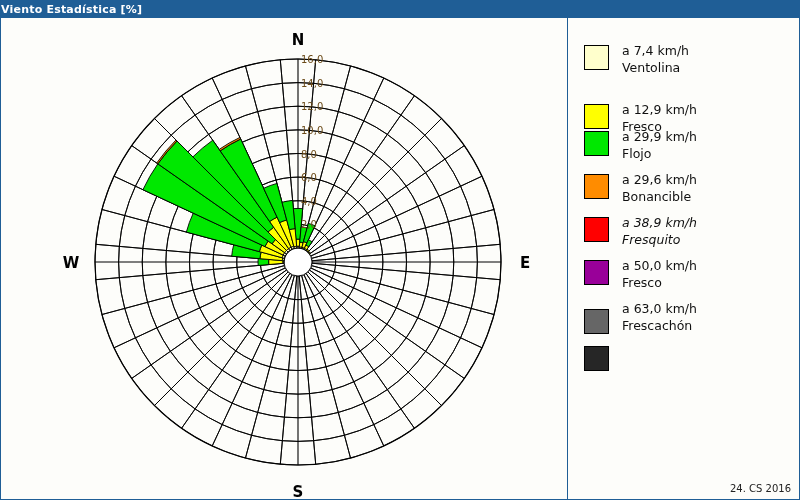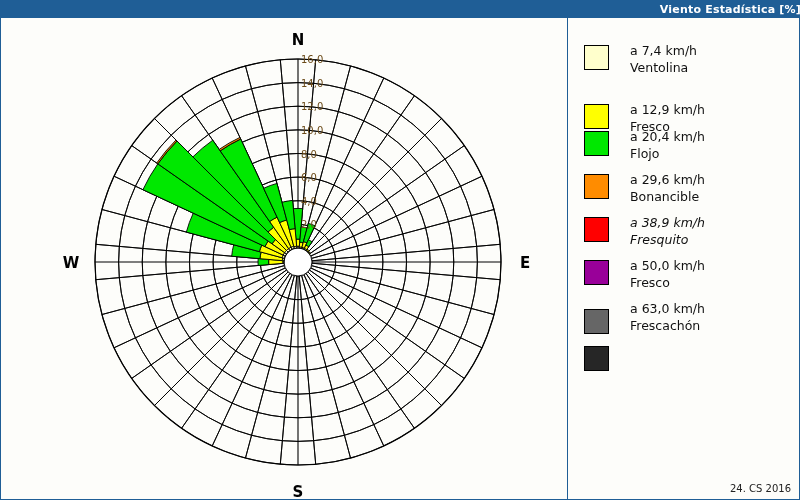--- a/index.html
+++ b/index.html
@@ -12,21 +12,21 @@
     position:relative;width:800px;height:500px;
     background:#fdfdfa;
     border:1px solid #1f5e96;
     box-sizing:border-box;
   }
   #titlebar{
     position:absolute;left:0;top:0;width:800px;height:17px;
     background:#1f5e96;
     color:#ffffff;
     font-size:11px;font-weight:bold;
-    display:flex;align-items:center;justify-content:flex-end;
+    display:flex;align-items:center;justify-content:flex-start;
     letter-spacing:.2px;
     box-sizing:border-box;
   }
   #plotarea{
     position:absolute;left:0;top:17px;width:566px;height:481px;
   }
   #legendarea{
     position:absolute;left:566px;top:17px;width:232px;height:481px;
     border-left:1px solid #1f5e96;
     box-sizing:border-box;
@@ -34,21 +34,21 @@
   svg{display:block;}
   .compass{
     font-family:"DejaVu Sans", sans-serif;
     font-size:15px;font-weight:bold;fill:#000000;
   }
   .rlabel{
     font-family:"DejaVu Sans", sans-serif;
     font-size:10px;fill:#6b4a18;
   }
   .legrow{
-    position:absolute;display:flex;align-items:flex-start;gap:8px;
+    position:absolute;display:flex;align-items:flex-start;
   }
   .swatch{
     width:25px;height:25px;border:1.5px solid #000000;
     box-sizing:border-box;flex:0 0 auto;margin-top:2px;
   }
   .legtext{
     margin-left:13px;font-size:12.5px;color:#111111;
     line-height:16.5px;font-family:"DejaVu Sans", sans-serif;
     white-space:nowrap;
   }
@@ -442,21 +442,21 @@
       <div class="legrow" style="left: 16px; top: 68px; margin-top: 16px;">
         <div class="swatch" style="background: rgb(255, 255, 0);"></div>
         <div class="legtext">
           <span>a 12,9 km/h</span>
           <span>Fresco</span>
         </div>
       </div>
       <div class="legrow" style="left: 16px; top: 111px;">
         <div class="swatch" style="background: rgb(0, 232, 0);"></div>
         <div class="legtext">
-          <span>a 20,4 km/h</span>
+          <span>a 29,9 km/h</span>
           <span>Flojo</span>
         </div>
       </div>
       <div class="legrow" style="left: 16px; top: 154px;">
         <div class="swatch" style="background: rgb(255, 140, 0);"></div>
         <div class="legtext">
           <span>a 29,6 km/h</span>
           <span>Bonancible</span>
         </div>
       </div>

